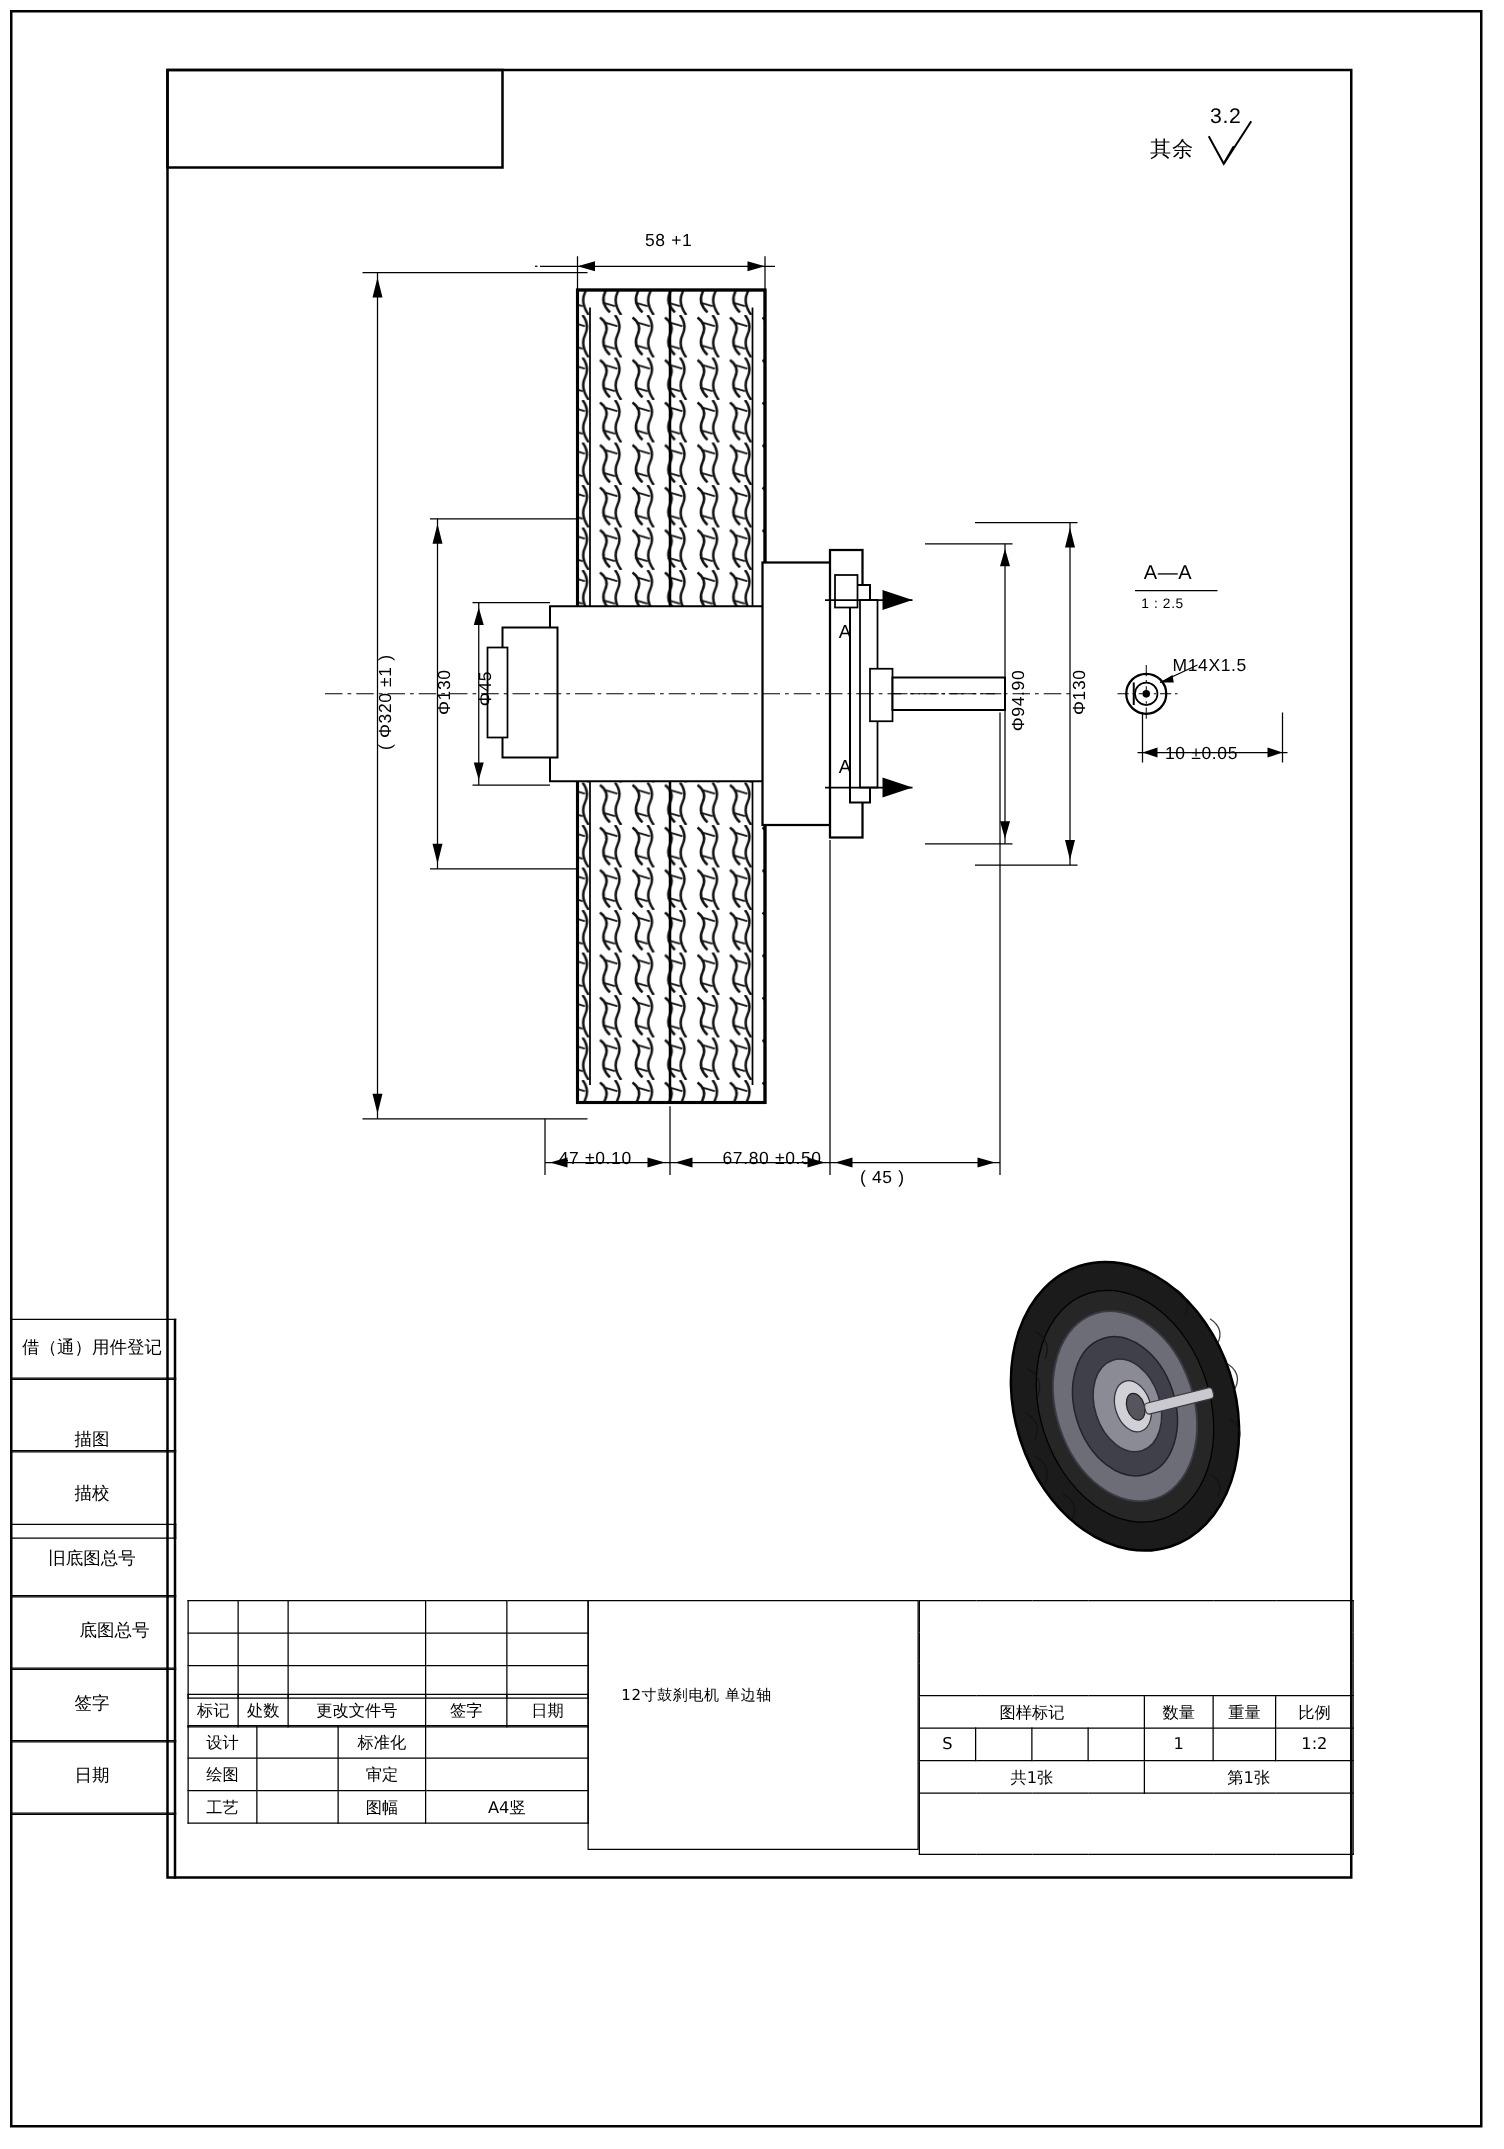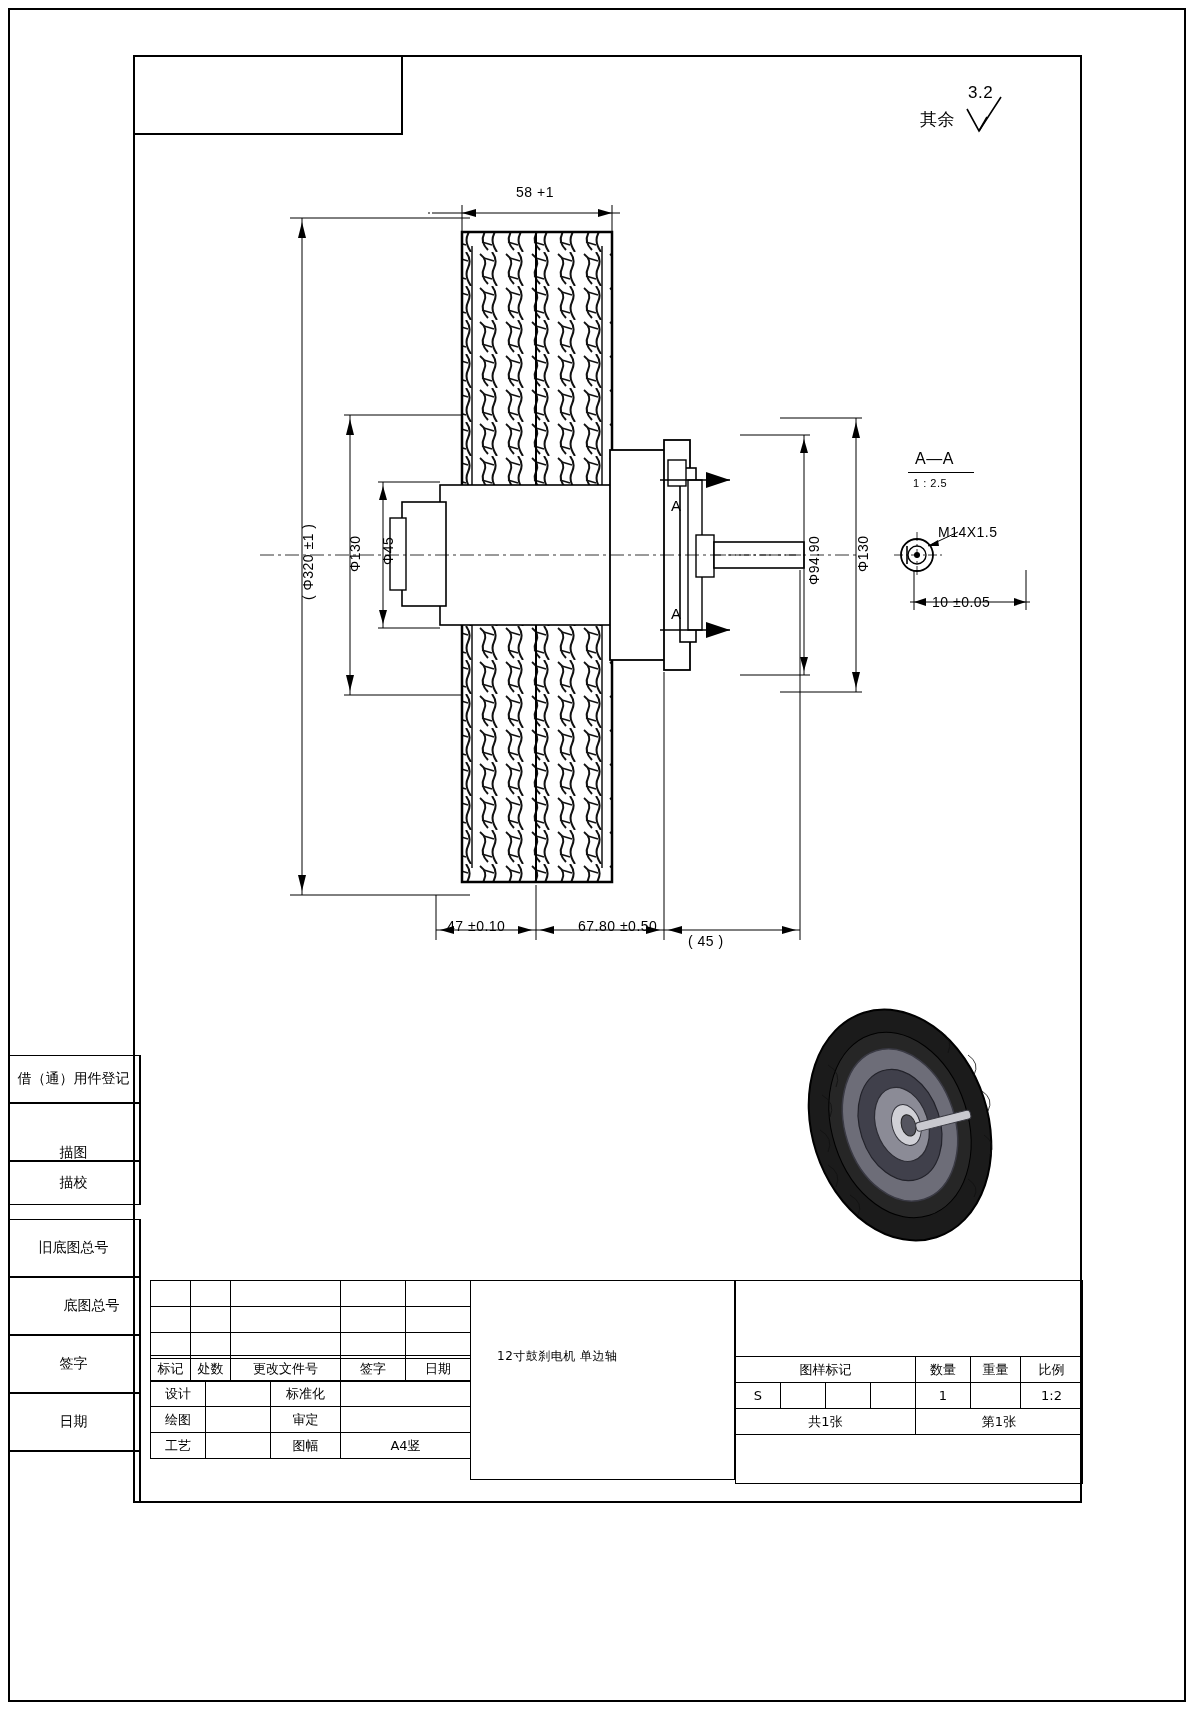--- a/index.html
+++ b/index.html
@@ -270,21 +270,21 @@
       <path d="M178,184 q12,8 6,18" fill="none"></path>
     </g>
   </svg>
 
   <div class="leftcell" style="top:1055px; height:48px;">
     <span>借（通）用件登记</span>
   </div>
   <div class="leftcell" style="top:1103px; height:58px;align-items:flex-end;">
     <span>描图</span>
   </div>
-  <div class="leftcell" style="top:1161px; height:44px;">
+  <div class="leftcell" style="top:1161px; height:70px;">
     <span>描校</span>
   </div>
   <div class="leftcell" style="top:1219px; height:58px;">
     <span>旧底图总号</span>
   </div>
   <div class="leftcell" style="top:1277px; height:58px;padding-left:36px;">
     <span>底图总号</span>
   </div>
   <div class="leftcell" style="top:1335px; height:58px;">
     <span>签字</span>

